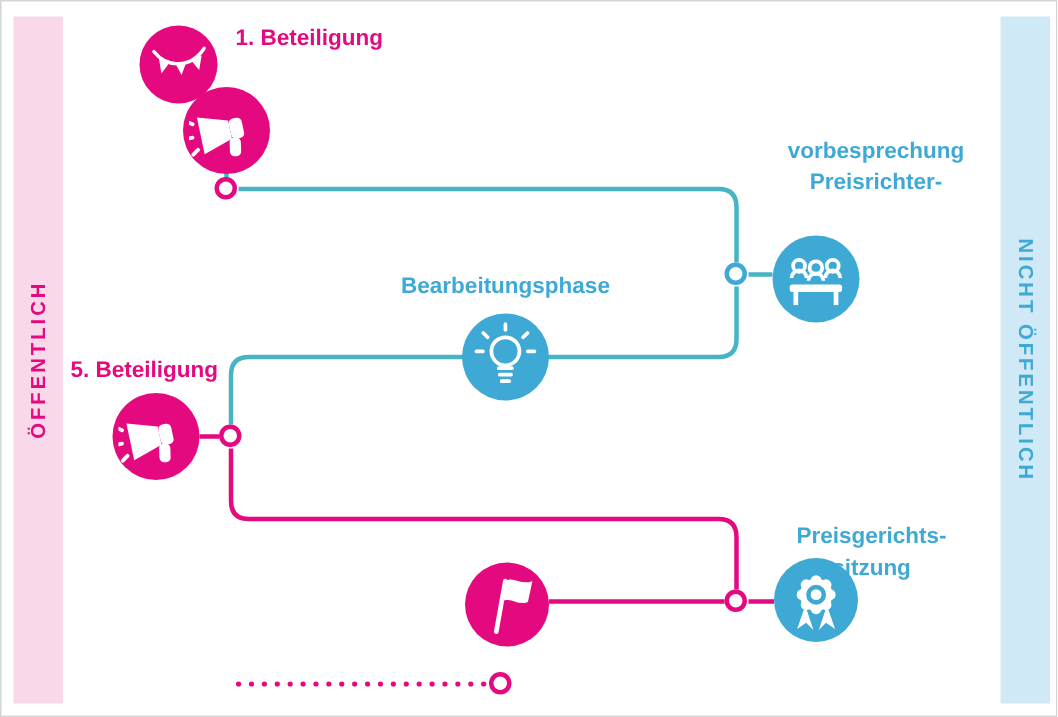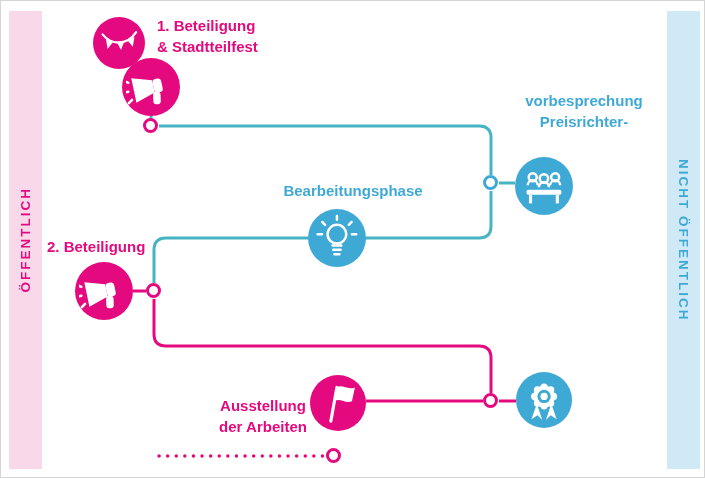--- a/index.html
+++ b/index.html
@@ -147,35 +147,34 @@
   </div>
 
   <div class="node" style="left:142px;top:117px"></div>
   <div class="node ring-blue" style="left:482px;top:174px"></div>
   <div class="node" style="left:145px;top:282px"></div>
   <div class="node" style="left:482px;top:392px"></div>
   <div class="node" style="left:325px;top:447px"></div>
 
   <div class="label txt-pink" style="left:156px;top:15px">
     <span>1. Beteiligung</span>
-    <span>&amp; Stadtteilfest</span>
   </div>
 
   <div class="label txt-blue ta-c" style="left:498px;top:90px;width:170px">
     <span>vorbesprechung</span>
     <span>Preisrichter-</span>
   </div>
 
-  <div class="label txt-blue ta-c" style="left:260px;top:180px;width:184px">
+  <div class="label txt-blue ta-c" style="left:244px;top:180px;width:184px">
     <span>Bearbeitungsphase</span>
   </div>
 
   <div class="label txt-pink" style="left:46px;top:236px">
-    <span>2. Beteiligung</span>
+    <span>5. Beteiligung</span>
   </div>
 
+  <div class="label txt-blue ta-c" style="left:498px;top:347px;width:164px">
+    <span>Preisgerichts-</span>
+    <span>sitzung</span>
+  </div>
 
-  <div class="label txt-pink ta-c" style="left:204px;top:395px;width:116px">
-    <span>Ausstellung</span>
-    <span>der Arbeiten</span>
-  </div>
 
 </div>
 
 </body></html>

